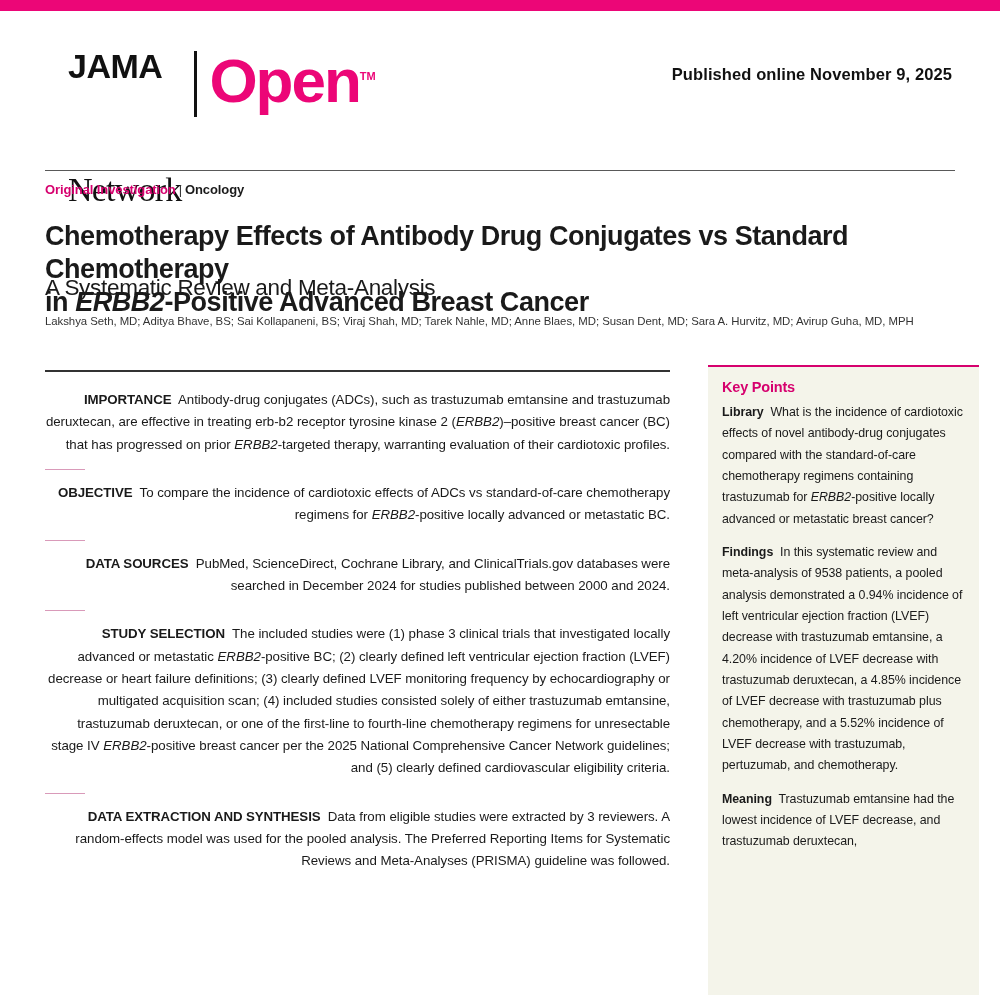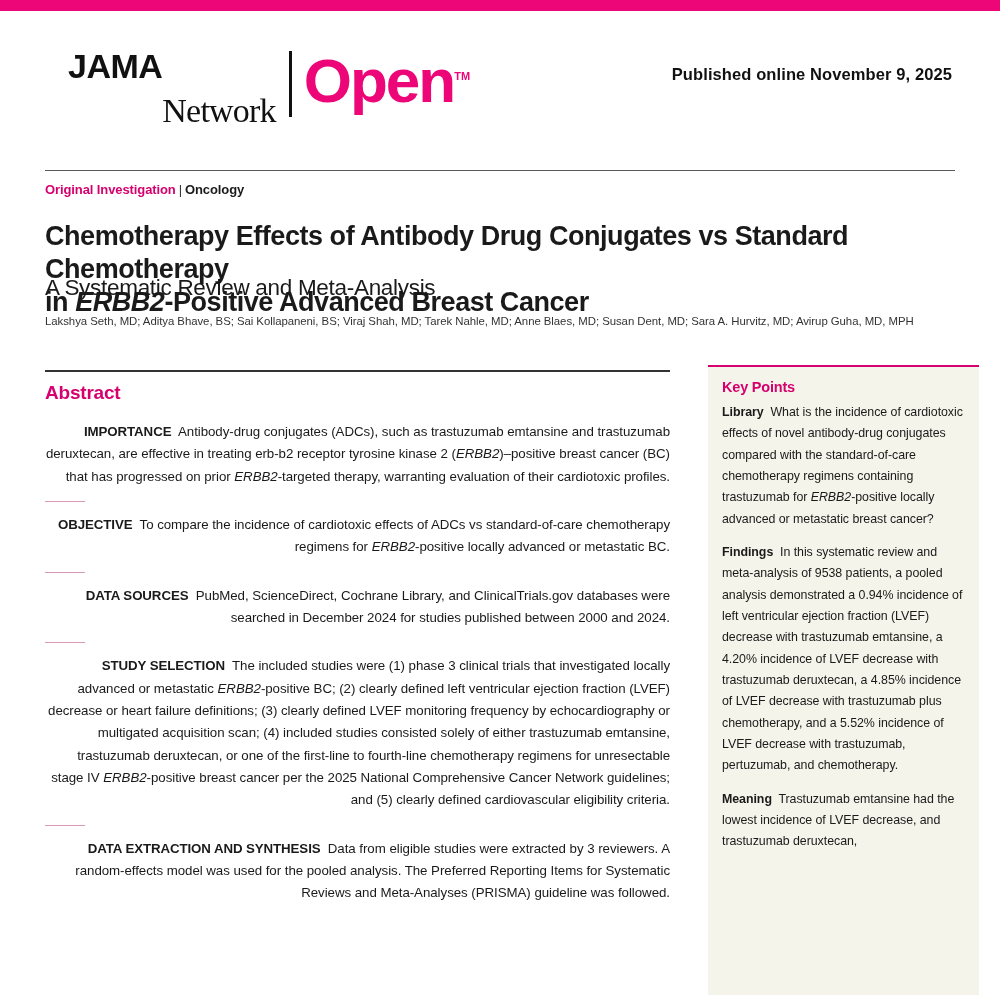--- a/index.html
+++ b/index.html
@@ -34,23 +34,24 @@
   }
   .logo-wrap {
     position: absolute;
     left: 68px;
     top: 38px;
     display: flex;
     align-items: flex-start;
   }
   .logo-jama {
     display: flex;
-    flex-direction: row;
+    flex-direction: column;
     line-height: 0.92;
     padding-top: 2px;
+    gap: 48px;
   }
   .logo-jama .l1 {
     font-family: "Liberation Sans", sans-serif;
     font-weight: bold;
     font-size: 34px;
     letter-spacing: -0.5px;
     color: #111111;
   }
   .logo-jama .l2 {
     font-family: Liberation Serif, serif;
@@ -244,21 +245,20 @@
   <span>Chemotherapy Effects of Antibody Drug Conjugates vs Standard Chemotherapy</span><br>
   <span>in </span><em>ERBB2</em><span>-Positive Advanced Breast Cancer</span>
 </h1>
 
 <div class="article-subtitle">A Systematic Review and Meta-Analysis</div>
 
 <div class="authors">Lakshya Seth, MD; Aditya Bhave, BS; Sai Kollapaneni, BS; Viraj Shah, MD; Tarek Nahle, MD; Anne Blaes, MD; Susan Dent, MD; Sara A. Hurvitz, MD; Avirup Guha, MD, MPH</div>
 
 <div class="abstract-col">
   <div class="abstract-rule"></div>
-  <div class="abstract-heading">Abstract</div>
 
   <div class="abs-sec abs-first">
     <span class="lbl">IMPORTANCE</span>&nbsp;
     <span>Antibody-drug conjugates (ADCs), such as trastuzumab emtansine and trastuzumab deruxtecan, are effective in treating erb-b2 receptor tyrosine kinase 2 (</span><em>ERBB2</em><span>)–positive breast cancer (BC) that has progressed on prior </span><em>ERBB2</em><span>-targeted therapy, warranting evaluation of their cardiotoxic profiles.</span>
   </div>
 
   <div class="sec-divider"></div>
 
   <div class="abs-sec">
     <span class="lbl">OBJECTIVE</span>&nbsp;

